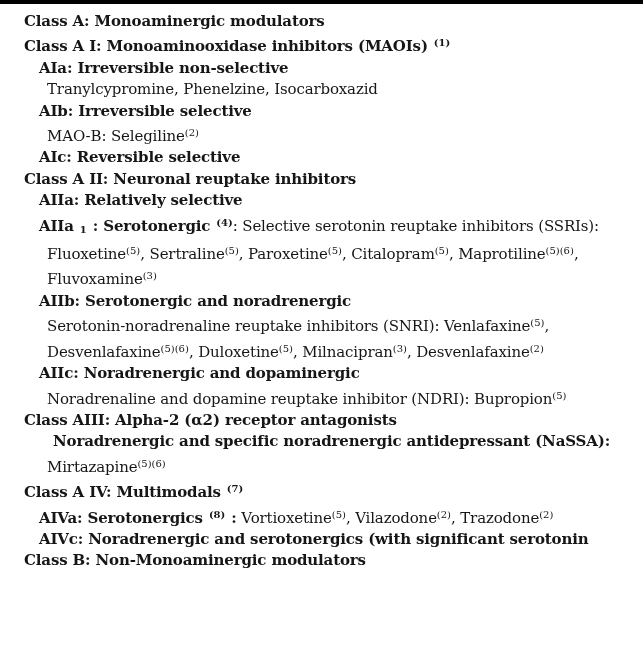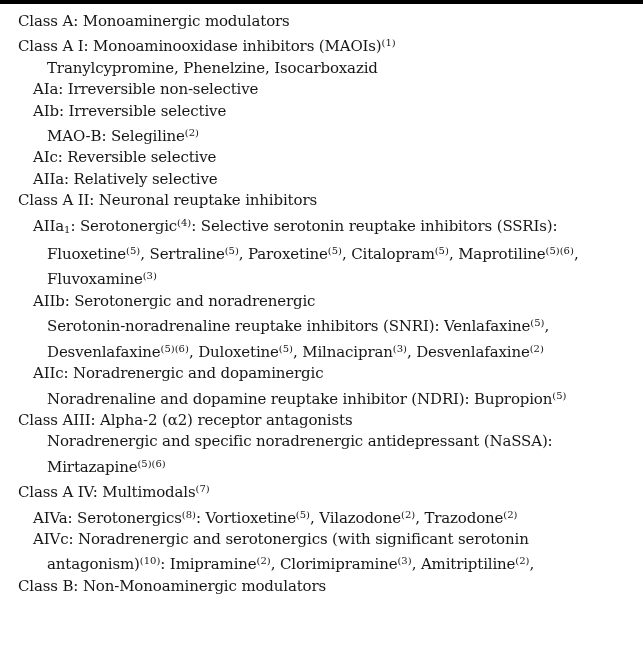--- a/index.html
+++ b/index.html
@@ -34,57 +34,56 @@
     font-family: "DejaVu Serif", "Liberation Serif", serif;
     font-size: 15px;
     line-height: 21.4px;
     color: #161616;
     white-space: nowrap;
     letter-spacing: -0.15px;
   }
   .indent-0 { padding-left: 0; }
   .indent-1 { padding-left: 15px; }
   .indent-2 { padding-left: 29px; }
-  .seg-bold { font-weight: normal; }
+  .seg-bold { font-weight: bold; margin-left: 6px; }
   .seg-sup {
     font-size: 10px;
     vertical-align: 5px;
     letter-spacing: 0;
   }
   .seg-sub {
     font-size: 10px;
     vertical-align: -2px;
     letter-spacing: 0;
   }
 </style>
 </head>
 <body>
 
 <div class="page">
   <div class="top-rule"></div>
   <div class="content" id="lines-container">
       <div class="line indent-0"><span class="seg-bold">Class A: Monoaminergic modulators</span></div>
       <div class="line indent-0"><span class="seg-bold">Class A I: Monoaminooxidase inhibitors (MAOIs)</span><span class="seg-bold seg-sup">(1)</span></div>
+      <div class="line indent-1"><span class="seg-bold">AIa: Irreversible non-selective</span></div>
       <div class="line indent-2"><span class="">Tranylcypromine, Phenelzine, Isocarboxazid</span></div>
-      <div class="line indent-1"><span class="seg-bold">AIa: Irreversible non-selective</span></div>
       <div class="line indent-1"><span class="seg-bold">AIb: Irreversible selective</span></div>
       <div class="line indent-2"><span class="">MAO-B: Selegiline</span><span class="seg-sup">(2)</span></div>
       <div class="line indent-1"><span class="seg-bold">AIc: Reversible selective</span></div>
+      <div class="line indent-0"><span class="seg-bold">Class A II: Neuronal reuptake inhibitors</span></div>
       <div class="line indent-1"><span class="seg-bold">AIIa: Relatively selective</span></div>
-      <div class="line indent-0"><span class="seg-bold">Class A II: Neuronal reuptake inhibitors</span></div>
       <div class="line indent-1"><span class="seg-bold">AIIa</span><span class="seg-bold seg-sub">1</span><span class="seg-bold">: Serotonergic</span><span class="seg-bold seg-sup">(4)</span><span class="">: Selective serotonin reuptake inhibitors (SSRIs):</span></div>
       <div class="line indent-2"><span class="">Fluoxetine</span><span class="seg-sup">(5)</span><span class="">, Sertraline</span><span class="seg-sup">(5)</span><span class="">, Paroxetine</span><span class="seg-sup">(5)</span><span class="">, Citalopram</span><span class="seg-sup">(5)</span><span class="">, Maprotiline</span><span class="seg-sup">(5)(6)</span><span class="">,</span></div>
       <div class="line indent-2"><span class="">Fluvoxamine</span><span class="seg-sup">(3)</span></div>
       <div class="line indent-1"><span class="seg-bold">AIIb: Serotonergic and noradrenergic</span></div>
       <div class="line indent-2"><span class="">Serotonin-noradrenaline reuptake inhibitors (SNRI): Venlafaxine</span><span class="seg-sup">(5)</span><span class="">,</span></div>
       <div class="line indent-2"><span class="">Desvenlafaxine</span><span class="seg-sup">(5)(6)</span><span class="">, Duloxetine</span><span class="seg-sup">(5)</span><span class="">, Milnacipran</span><span class="seg-sup">(3)</span><span class="">, Desvenlafaxine</span><span class="seg-sup">(2)</span></div>
       <div class="line indent-1"><span class="seg-bold">AIIc: Noradrenergic and dopaminergic</span></div>
       <div class="line indent-2"><span class="">Noradrenaline and dopamine reuptake inhibitor (NDRI): Bupropion</span><span class="seg-sup">(5)</span></div>
       <div class="line indent-0"><span class="seg-bold">Class AIII: Alpha-2 (α2) receptor antagonists</span></div>
       <div class="line indent-2"><span class="seg-bold">Noradrenergic and specific noradrenergic antidepressant (NaSSA):</span></div>
       <div class="line indent-2"><span class="">Mirtazapine</span><span class="seg-sup">(5)(6)</span></div>
       <div class="line indent-0"><span class="seg-bold">Class A IV: Multimodals</span><span class="seg-bold seg-sup">(7)</span></div>
       <div class="line indent-1"><span class="seg-bold">AIVa: Serotonergics</span><span class="seg-bold seg-sup">(8)</span><span class="seg-bold">:</span><span class=""> Vortioxetine</span><span class="seg-sup">(5)</span><span class="">, Vilazodone</span><span class="seg-sup">(2)</span><span class="">, Trazodone</span><span class="seg-sup">(2)</span></div>
       <div class="line indent-1"><span class="seg-bold">AIVc: Noradrenergic and serotonergics (with significant serotonin</span></div>
-      <div class="line indent-2"><span class="seg-bold">antagonism)</span><span class="seg-bold seg-sup">(10)</span><span class="seg-bold">:</span><span class=""> Imipramine</span><span class="seg-sup">(2)</span><span class="">, Clorimipramine</span><span class="seg-sup">(3)</span><span class="">, Amitriptiline</span><span class="seg-sup">(2)</span><span class="">,</span></div>
       <div class="line indent-0"><span class="seg-bold">Class B: Non-Monoaminergic modulators</span></div>
     </div>
 </div>
 
 </body></html>

